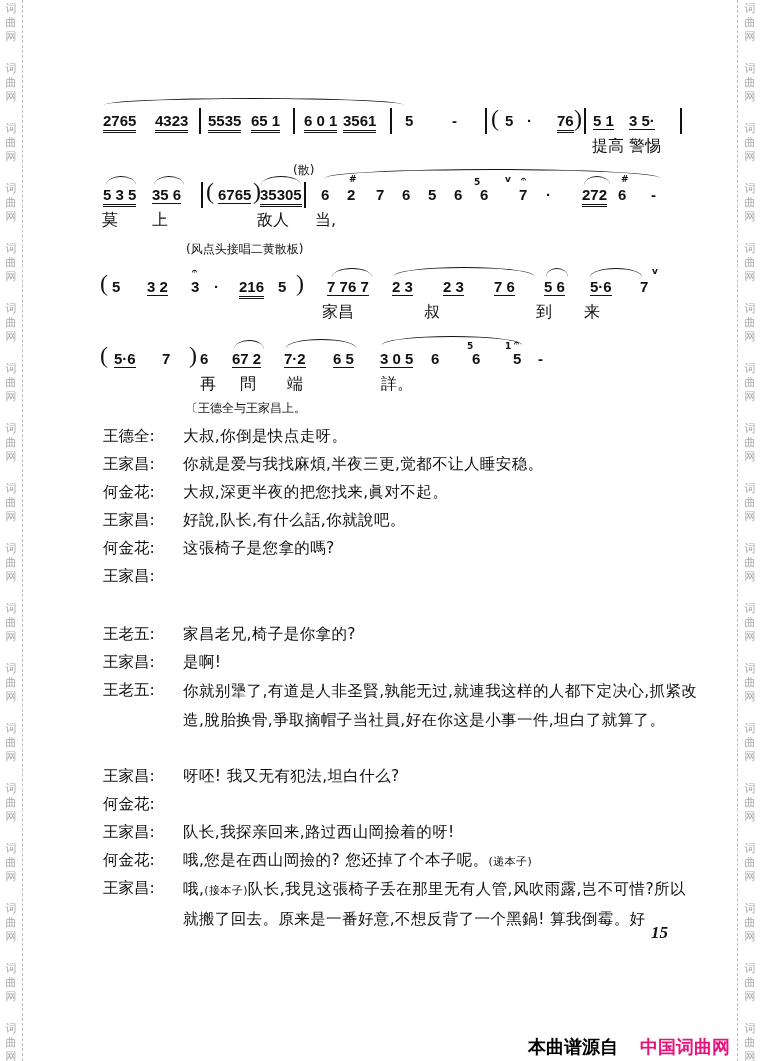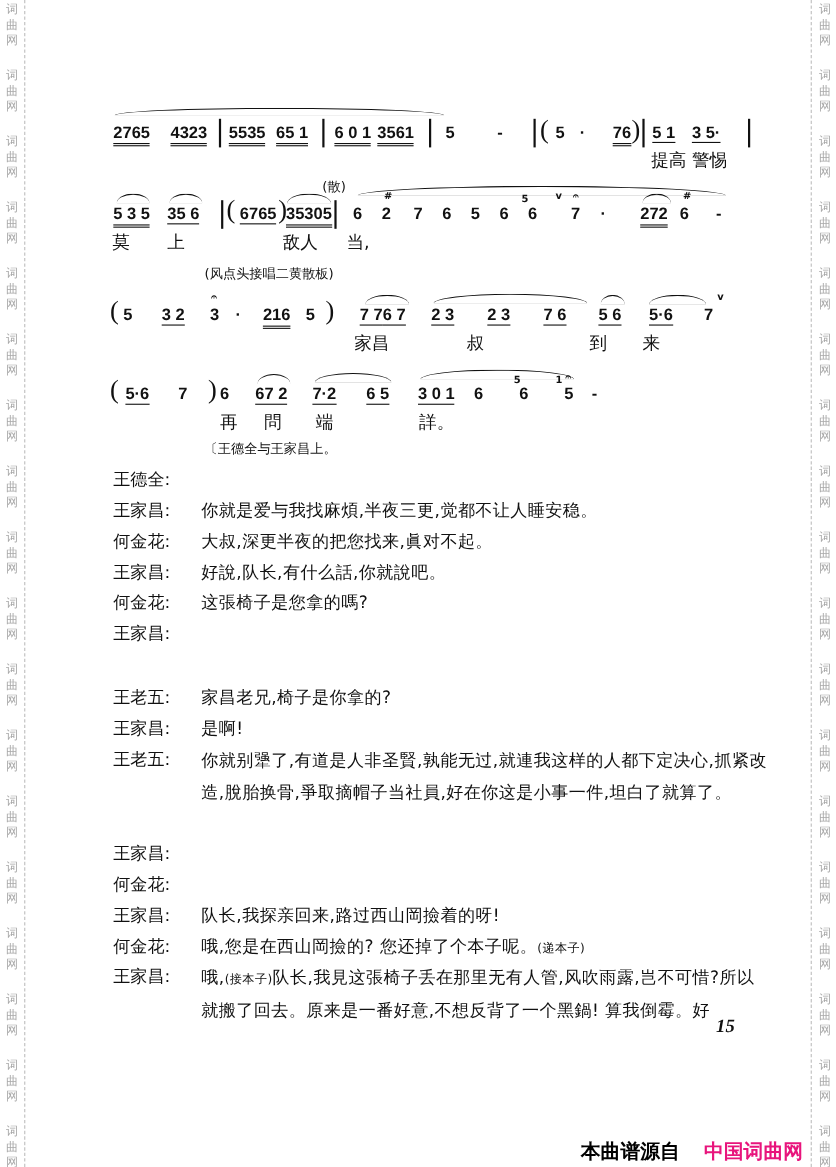--- a/index.html
+++ b/index.html
@@ -327,39 +327,40 @@
   <span class="note u1" style="left:14px; top:12px;">5·6</span>
   <span class="note" style="left:62px; top:12px;">7</span>
   <span class="paren" style="left:89px; top:4px;">)</span>
   <span class="note" style="left:100px; top:12px;">6</span>
   <div class="slur" style="left:134px; top:2px; width:30px;"></div>
   <span class="note u1" style="left:132px; top:12px;">67 2</span>
   <div class="slur" style="left:186px; top:1px; width:70px;"></div>
   <span class="note u1" style="left:184px; top:12px;">7·2</span>
   <span class="note u1" style="left:233px; top:12px;">6 5</span>
   <div class="slur" style="left:282px; top:-2px; width:140px;"></div>
-  <span class="note u1" style="left:280px; top:12px;">3 0 1</span>
+  <span class="note u1" style="left:280px; top:12px;">3 0 5</span>
   <span class="note" style="left:331px; top:12px;">6</span>
   <span class="mark" style="left:367px; top:3px;">5</span>
   <span class="note" style="left:372px; top:12px;">6</span>
   <span class="mark" style="left:405px; top:3px;">1</span>
   <span class="mark" style="left:414px; top:0px;">𝄐</span>
   <span class="note" style="left:413px; top:12px;">5</span>
   <span class="note" style="left:438px; top:12px;">-</span>
   <span class="lyric" style="left:100px; top:36px;">再</span>
   <span class="lyric" style="left:140px; top:36px;">問</span>
   <span class="lyric" style="left:187px; top:36px;">端</span>
   <span class="lyric" style="left:281px; top:36px;">詳。</span>
 </div>
 
 <div class="stage">〔王德全与王家昌上。</div>
 
 <div class="dialogue" style="top:423px;">
   <div class="line" style="height:28px;">
     <span class="speaker">王德全:</span>
+    <span class="speech">大叔,你倒是快点走呀。</span>
   </div>
   <div class="line" style="height:28px;">
     <span class="speaker">王家昌:</span>
     <span class="speech">你就是爱与我找麻煩,半夜三更,觉都不让人睡安稳。</span>
   </div>
   <div class="line" style="height:28px;">
     <span class="speaker">何金花:</span>
     <span class="speech">大叔,深更半夜的把您找来,眞对不起。</span>
   </div>
   <div class="line" style="height:28px;">
@@ -380,20 +381,21 @@
   <div class="line" style="height:28px;">
     <span class="speaker">王家昌:</span>
     <span class="speech">是啊!</span>
   </div>
   <div class="line" style="height:86px;">
     <span class="speaker">王老五:</span>
     <span class="speech" style="line-height:29px;">你就别犟了,有道是人非圣賢,孰能无过,就連我这样的人都下定决心,抓紧改造,脫胎换骨,爭取摘帽子当社員,好在你这是小事一件,坦白了就算了。</span>
   </div>
   <div class="line" style="height:28px;">
     <span class="speaker">王家昌:</span>
+    <span class="speech">呀呸!  我又无有犯法,坦白什么?</span>
   </div>
   <div class="line" style="height:28px;">
     <span class="speaker">何金花:</span>
   </div>
   <div class="line" style="height:28px;">
     <span class="speaker">王家昌:</span>
     <span class="speech">队长,我探亲回来,路过西山岡撿着的呀!</span>
   </div>
   <div class="line" style="height:28px;">
     <span class="speaker">何金花:</span>

